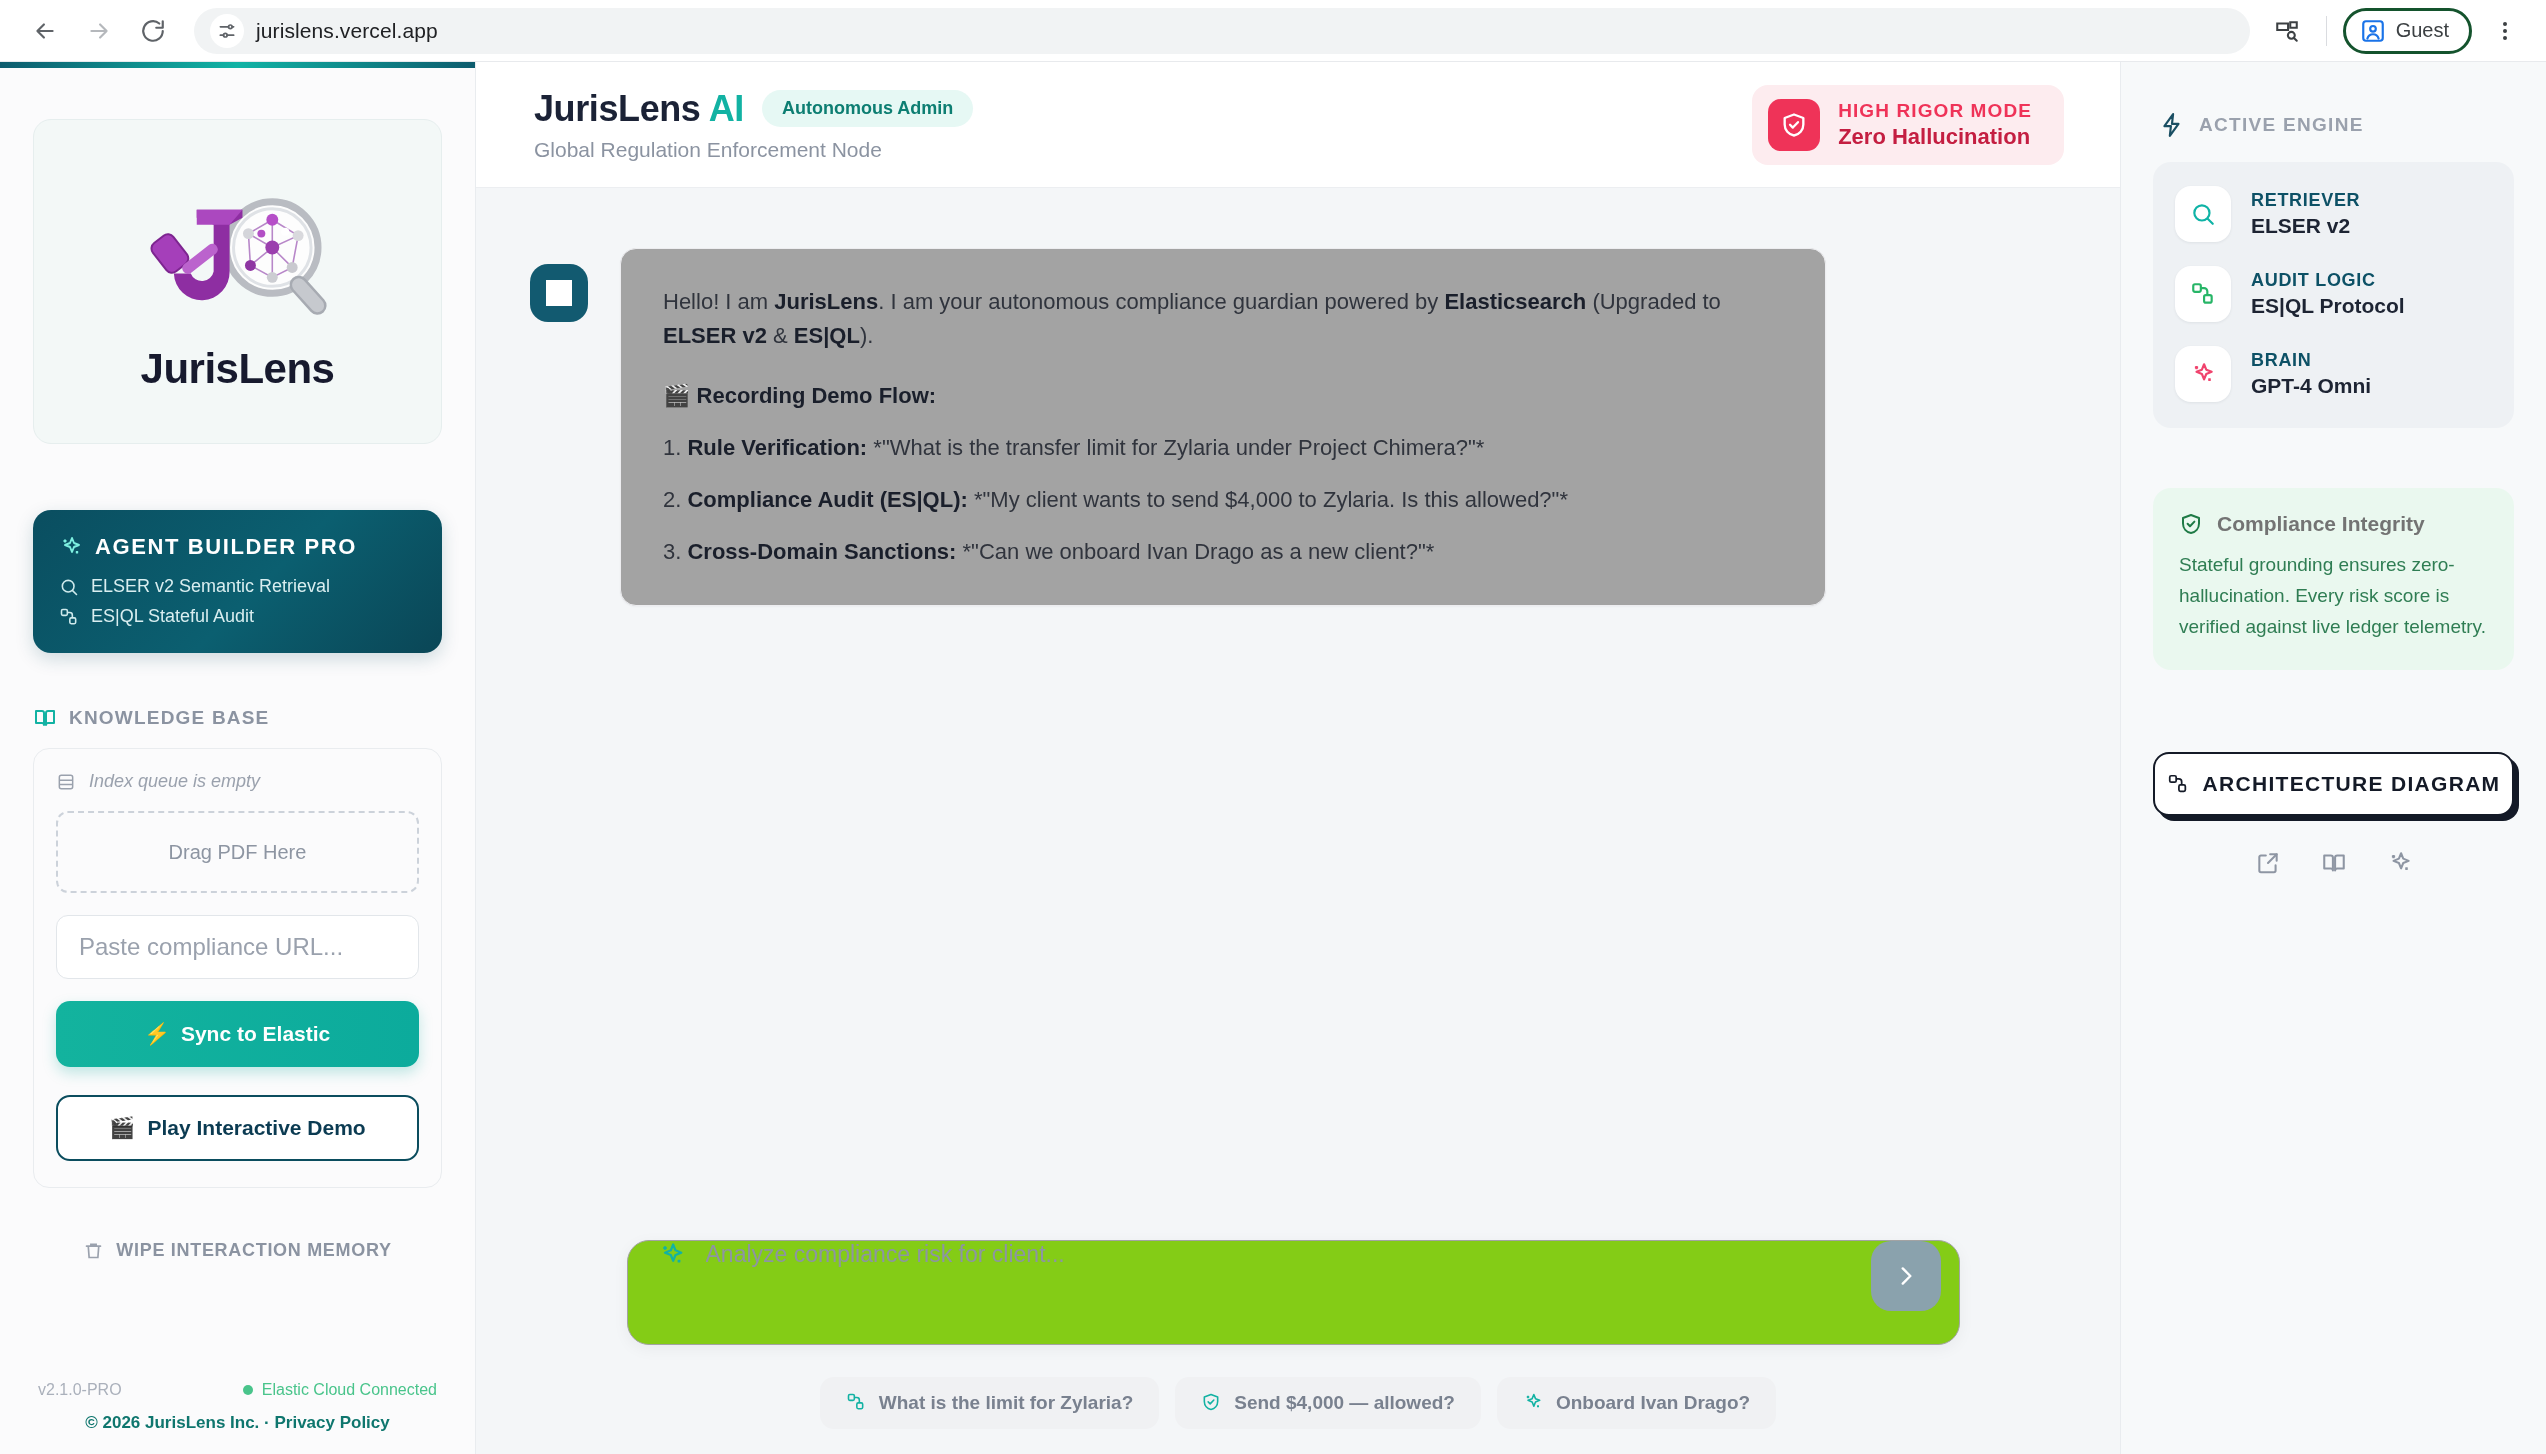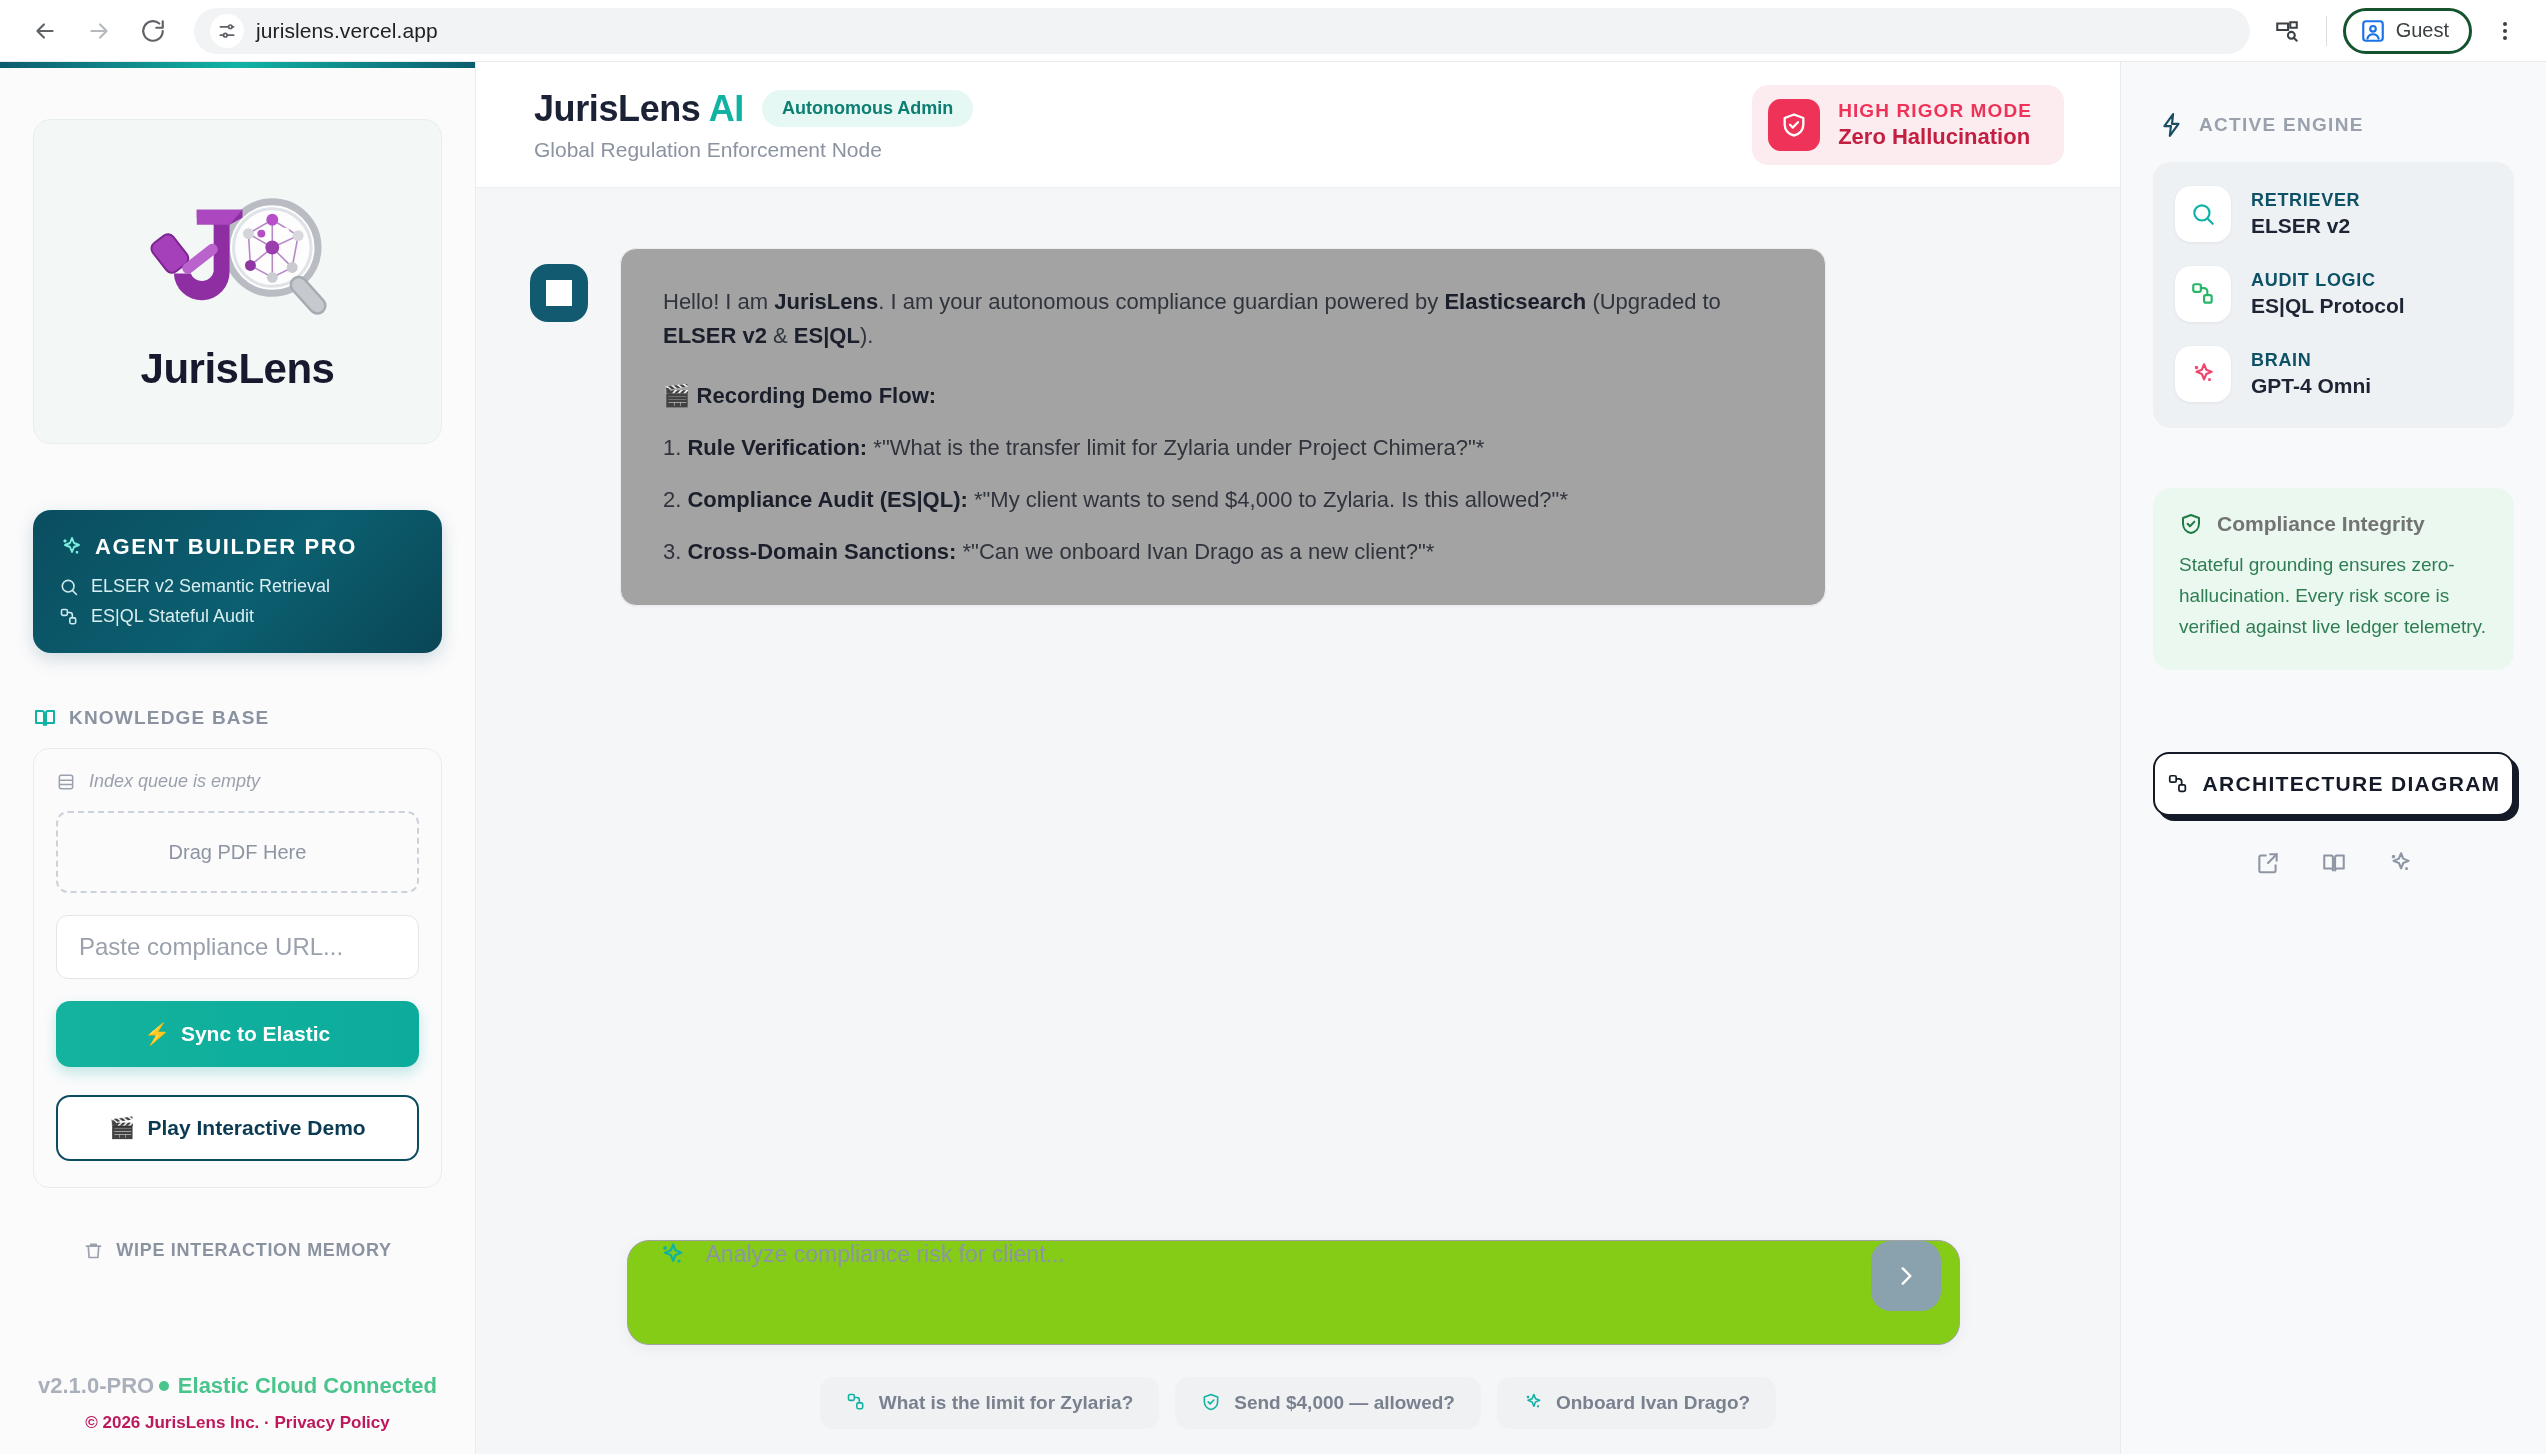--- a/index.html
+++ b/index.html
@@ -147,27 +147,27 @@
   .btn-wipe {
     margin-top: 52px;
     display: flex; align-items: center; justify-content: center; gap: 12px;
     font-size: 18px; font-weight: 700; letter-spacing: 0.7px; color: #8b93a1;
   }
   .sidebar-foot {
     margin-top: auto; padding-bottom: 22px;
   }
   .foot-row {
     display: flex; align-items: center; justify-content: space-between;
-    font-size: 22px; color: #aab0bb; padding: 0 5px; font-weight: bold;
+    font-size: 16px; color: #aab0bb; padding: 0 5px;
   }
   .foot-status { display: flex; align-items: center; gap: 9px; color: #49c48b; }
   .dot { width: 10px; height: 10px; border-radius: 50%; background: #49c48b; }
   .foot-copy {
     text-align: center; font-size: 17px; font-weight: 700;
-    color: #be185d; margin-top: 14px;
+    color: #0f766e; margin-top: 14px;
   }
 
   
   .center {
     flex: 1; display: flex; flex-direction: column;
     background: #f4f6f8; position: relative; min-width: 0;
   }
   .topbar {
     height: 126px; background: #ffffff;
     border-bottom: 1px solid #eceef1;

